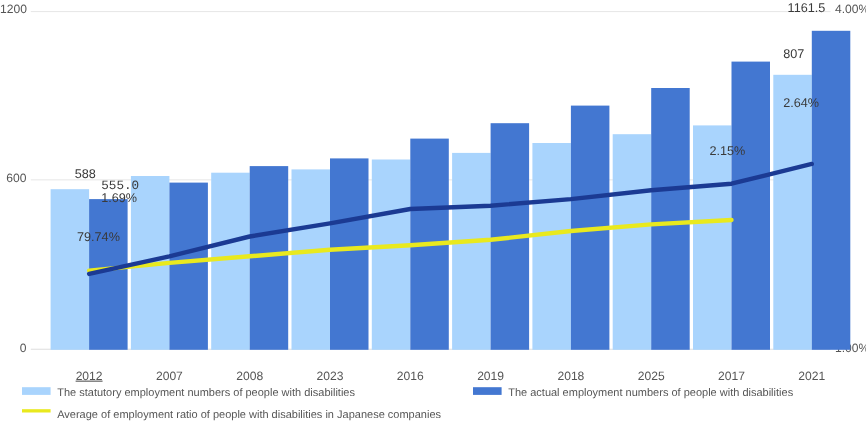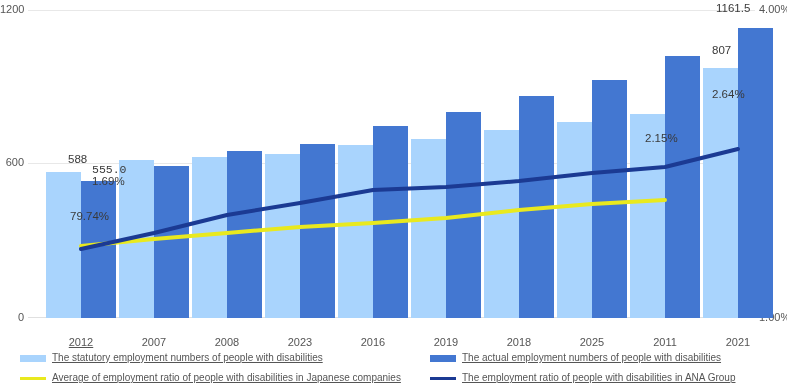--- a/index.html
+++ b/index.html
@@ -74,23 +74,21 @@
   .legend{
     position:absolute;
     left:0; top:346px;
     width:787px; height:42px;
     font-size:10px;
     color:#555555;
   }
   .legend-item{
     position:absolute;
     display:flex;
-    align-items:center;
     white-space:nowrap;
-    text-decoration:underline;
   }
   .swatch-bar{
     width:26px; height:7px;
     margin-right:6px;
     flex:none;
   }
   .swatch-line{
     width:26px; height:3px;
     margin-right:6px;
     flex:none;
@@ -162,40 +160,36 @@
     <div class="vlabel" style="left:684px; top:78px;">2.64%</div>
 
     <div class="xtick" style="left:17px;  width:72px;text-decoration:underline;">2012</div>
     <div class="xtick" style="left:90px;  width:72px;">2007</div>
     <div class="xtick" style="left:163px; width:72px;">2008</div>
     <div class="xtick" style="left:236px; width:72px;">2023</div>
     <div class="xtick" style="left:309px; width:72px;">2016</div>
     <div class="xtick" style="left:382px; width:72px;">2019</div>
     <div class="xtick" style="left:455px; width:72px;">2018</div>
     <div class="xtick" style="left:528px; width:72px;">2025</div>
-    <div class="xtick" style="left:601px; width:72px;">2011</div>
+    <div class="xtick" style="left:601px; width:72px;">2017</div>
     <div class="xtick" style="left:674px; width:72px;">2021</div>
   </div>
 
   <div class="legend">
 
     <div class="legend-item" style="left:20px; top:6px;">
       <span class="swatch-bar" style="background:#a9d4fd;"></span>
       <span class="legend-text">The statutory employment numbers of people with disabilities</span>
     </div>
 
     <div class="legend-item" style="left:430px; top:6px;">
       <span class="swatch-bar" style="background:#4377d1;"></span>
       <span class="legend-text">The actual employment numbers of people with disabilities</span>
     </div>
 
     <div class="legend-item" style="left:20px; top:26px;">
       <span class="swatch-line" style="background:#e9e91e;"></span>
       <span class="legend-text">Average of employment ratio of people with disabilities in Japanese companies</span>
     </div>
 
-    <div class="legend-item" style="left:430px; top:26px;">
-      <span class="swatch-line" style="background:#1b3a93;"></span>
-      <span class="legend-text">The employment ratio of people with disabilities in ANA Group</span>
-    </div>
   </div>
 
 </div>
 
 </body></html>

